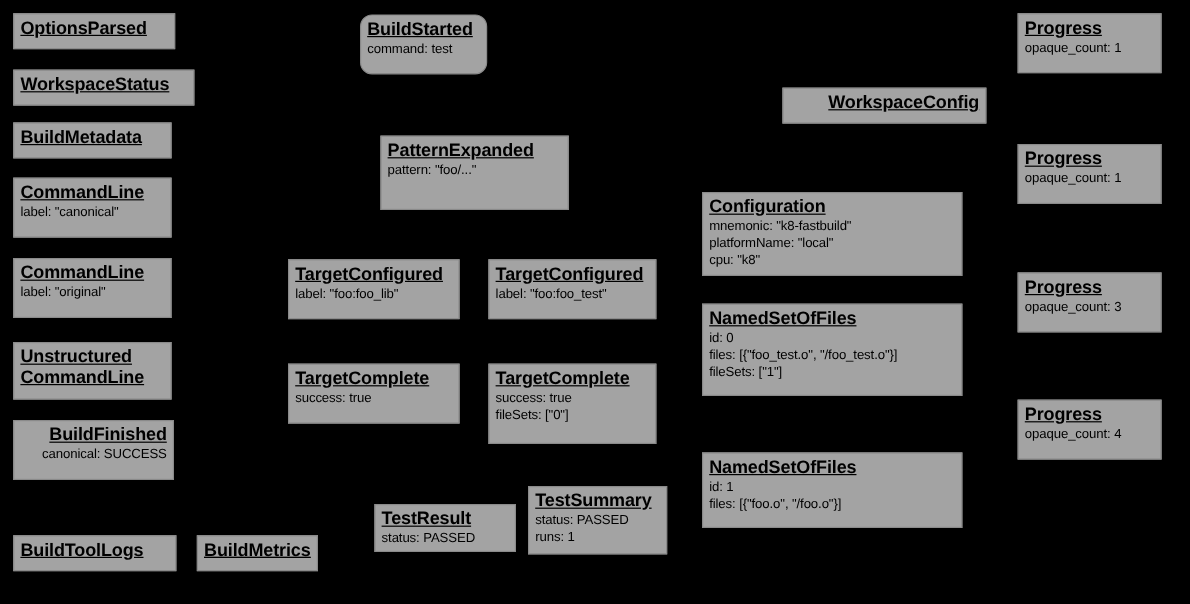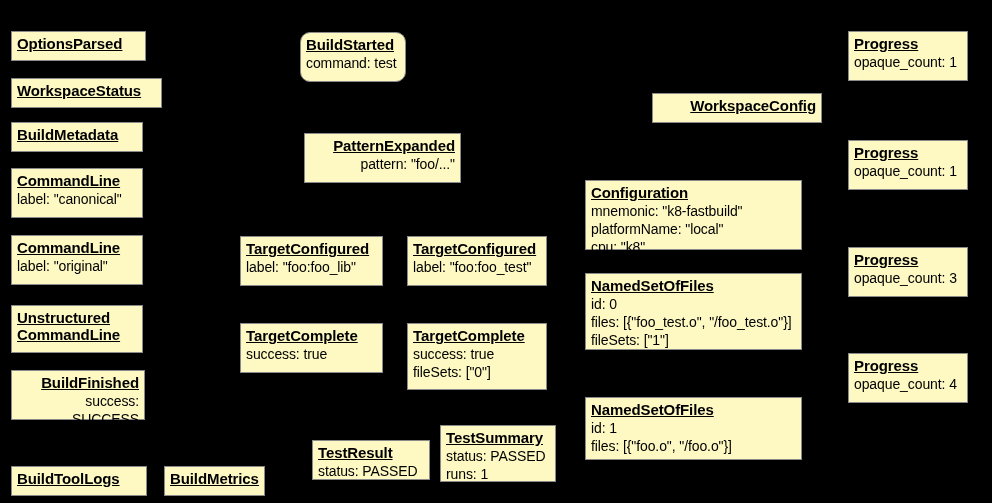--- a/index.html
+++ b/index.html
@@ -14,41 +14,40 @@
   #canvas {
     position: relative;
     width: 992px;
     height: 503px;
     background: #000000;
     overflow: hidden;
   }
   .node {
     position: absolute;
     box-sizing: border-box;
-    background: #fef9c3;
+    background: #a3a3a3;
     border: 1px solid #8a8a8a;
     padding: 3px 5px 0 5px;
     line-height: 1.0;
     color: #000000;
-    margin-top: 20px;
   }
   .node-title {
     display: block;
     font-size: 15px;
     font-weight: bold;
     text-decoration: underline;
     text-underline-offset: 1px;
     letter-spacing: -0.1px;
     white-space: pre-line;
     margin-bottom: 2px;
     line-height: 1.16;
   }
   .node-fields {
     display: block;
-    font-size: 14px;
+    font-size: 11px;
     font-weight: normal;
     white-space: pre-line;
     line-height: 1.26;
     letter-spacing: -0.1px;
   }
 </style>
 </head>
 <body>
 
 <div id="canvas">
@@ -68,33 +67,33 @@
     <div class="node" style="left: 11px; top: 215px; width: 132px; height: 50px;">
       <span class="node-title">CommandLine</span>
       <span class="node-fields">label: "original"</span>
     </div>
     <div class="node no-fields" style="left: 11px; top: 285px; width: 132px; height: 48px;">
       <span class="node-title">Unstructured
 CommandLine</span>
     </div>
     <div class="node" style="left: 11px; top: 350px; width: 134px; height: 50px; text-align: right;">
       <span class="node-title">BuildFinished</span>
-      <span class="node-fields">success: SUCCESS</span>
+      <span class="node-fields">canonical: SUCCESS</span>
     </div>
     <div class="node no-fields" style="left: 11px; top: 446px; width: 136px; height: 30px;">
       <span class="node-title">BuildToolLogs</span>
     </div>
     <div class="node no-fields" style="left: 164px; top: 446px; width: 101px; height: 30px; text-decoration: underline;">
       <span class="node-title">BuildMetrics</span>
     </div>
     <div class="node" style="left: 300px; top: 12px; width: 106px; height: 50px; border-radius: 10px;">
       <span class="node-title">BuildStarted</span>
       <span class="node-fields">command: test</span>
     </div>
-    <div class="node" style="left: 304px; top: 113px; width: 157px; height: 50px; text-align: right;">
+    <div class="node" style="left: 317px; top: 113px; width: 157px; height: 62px;">
       <span class="node-title">PatternExpanded</span>
       <span class="node-fields">pattern: "foo/..."</span>
     </div>
     <div class="node" style="left: 240px; top: 216px; width: 143px; height: 50px;">
       <span class="node-title">TargetConfigured</span>
       <span class="node-fields">label: "foo:foo_lib"</span>
     </div>
     <div class="node" style="left: 407px; top: 216px; width: 140px; height: 50px;">
       <span class="node-title">TargetConfigured</span>
       <span class="node-fields">label: "foo:foo_test"</span>

